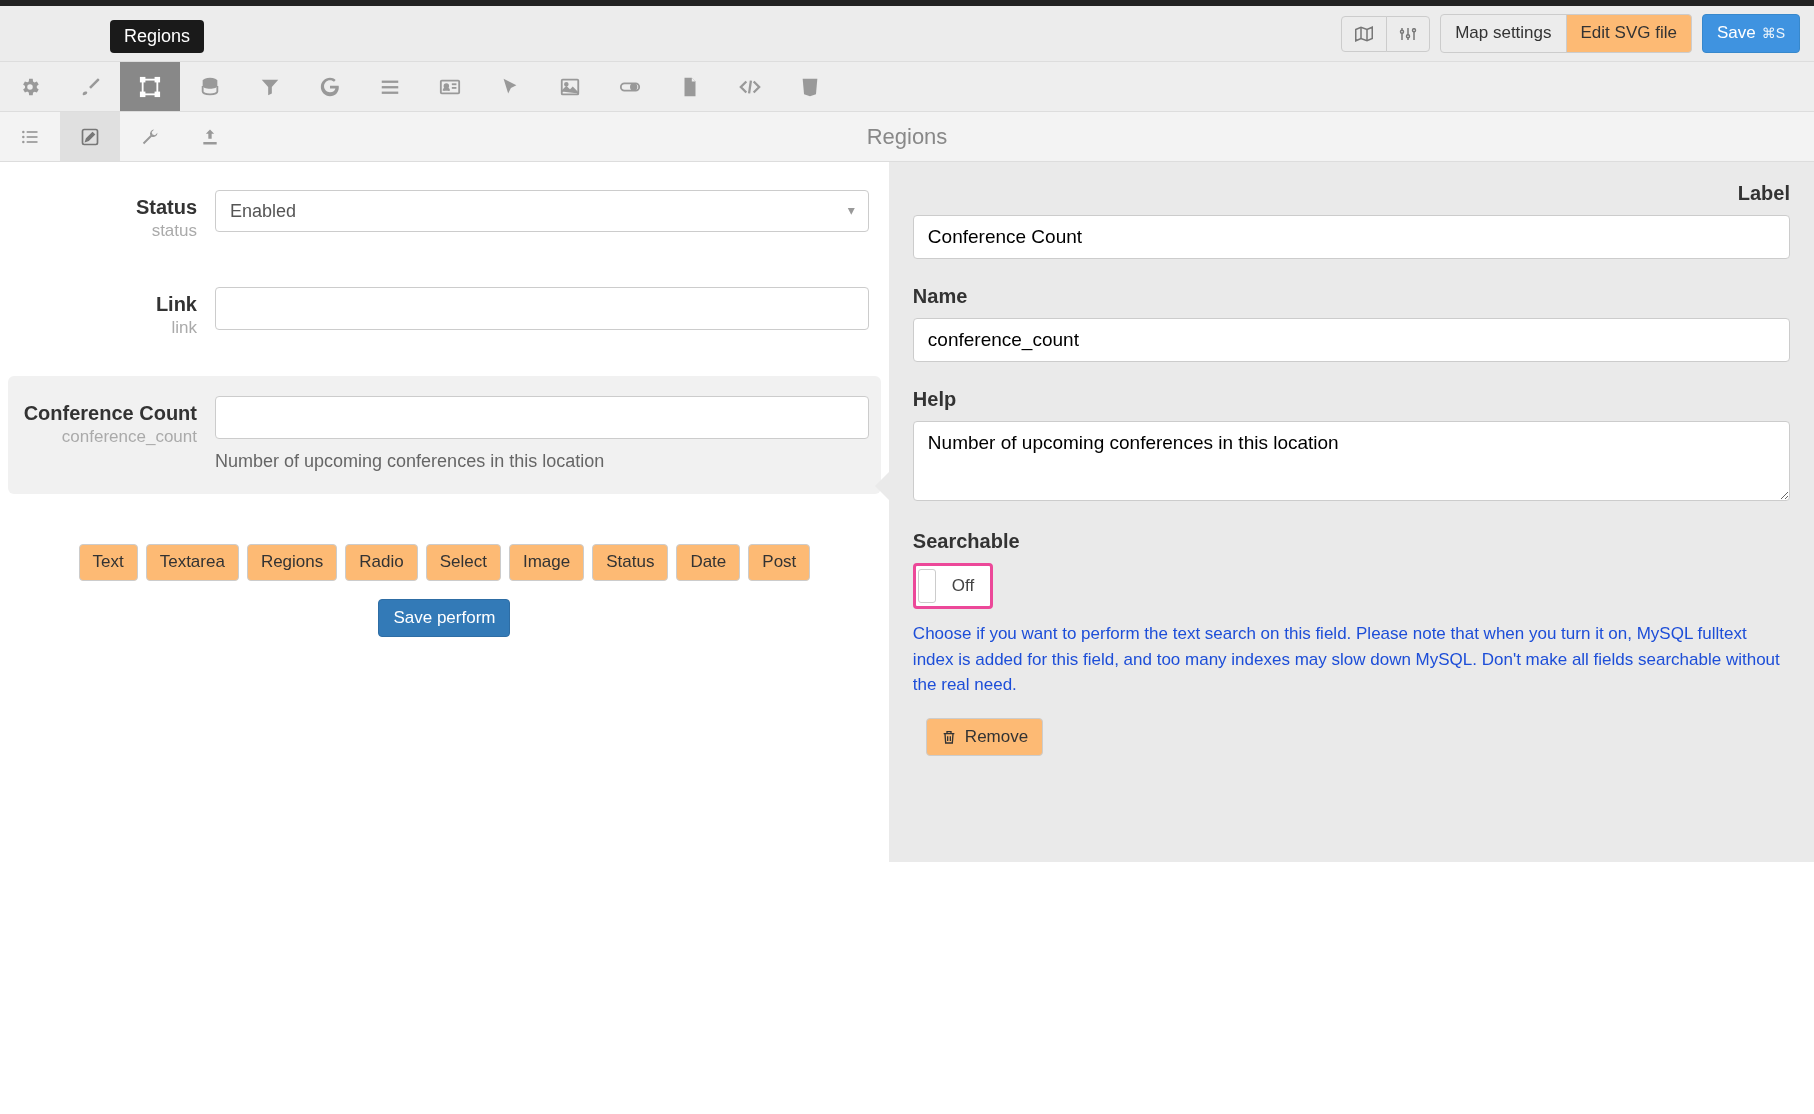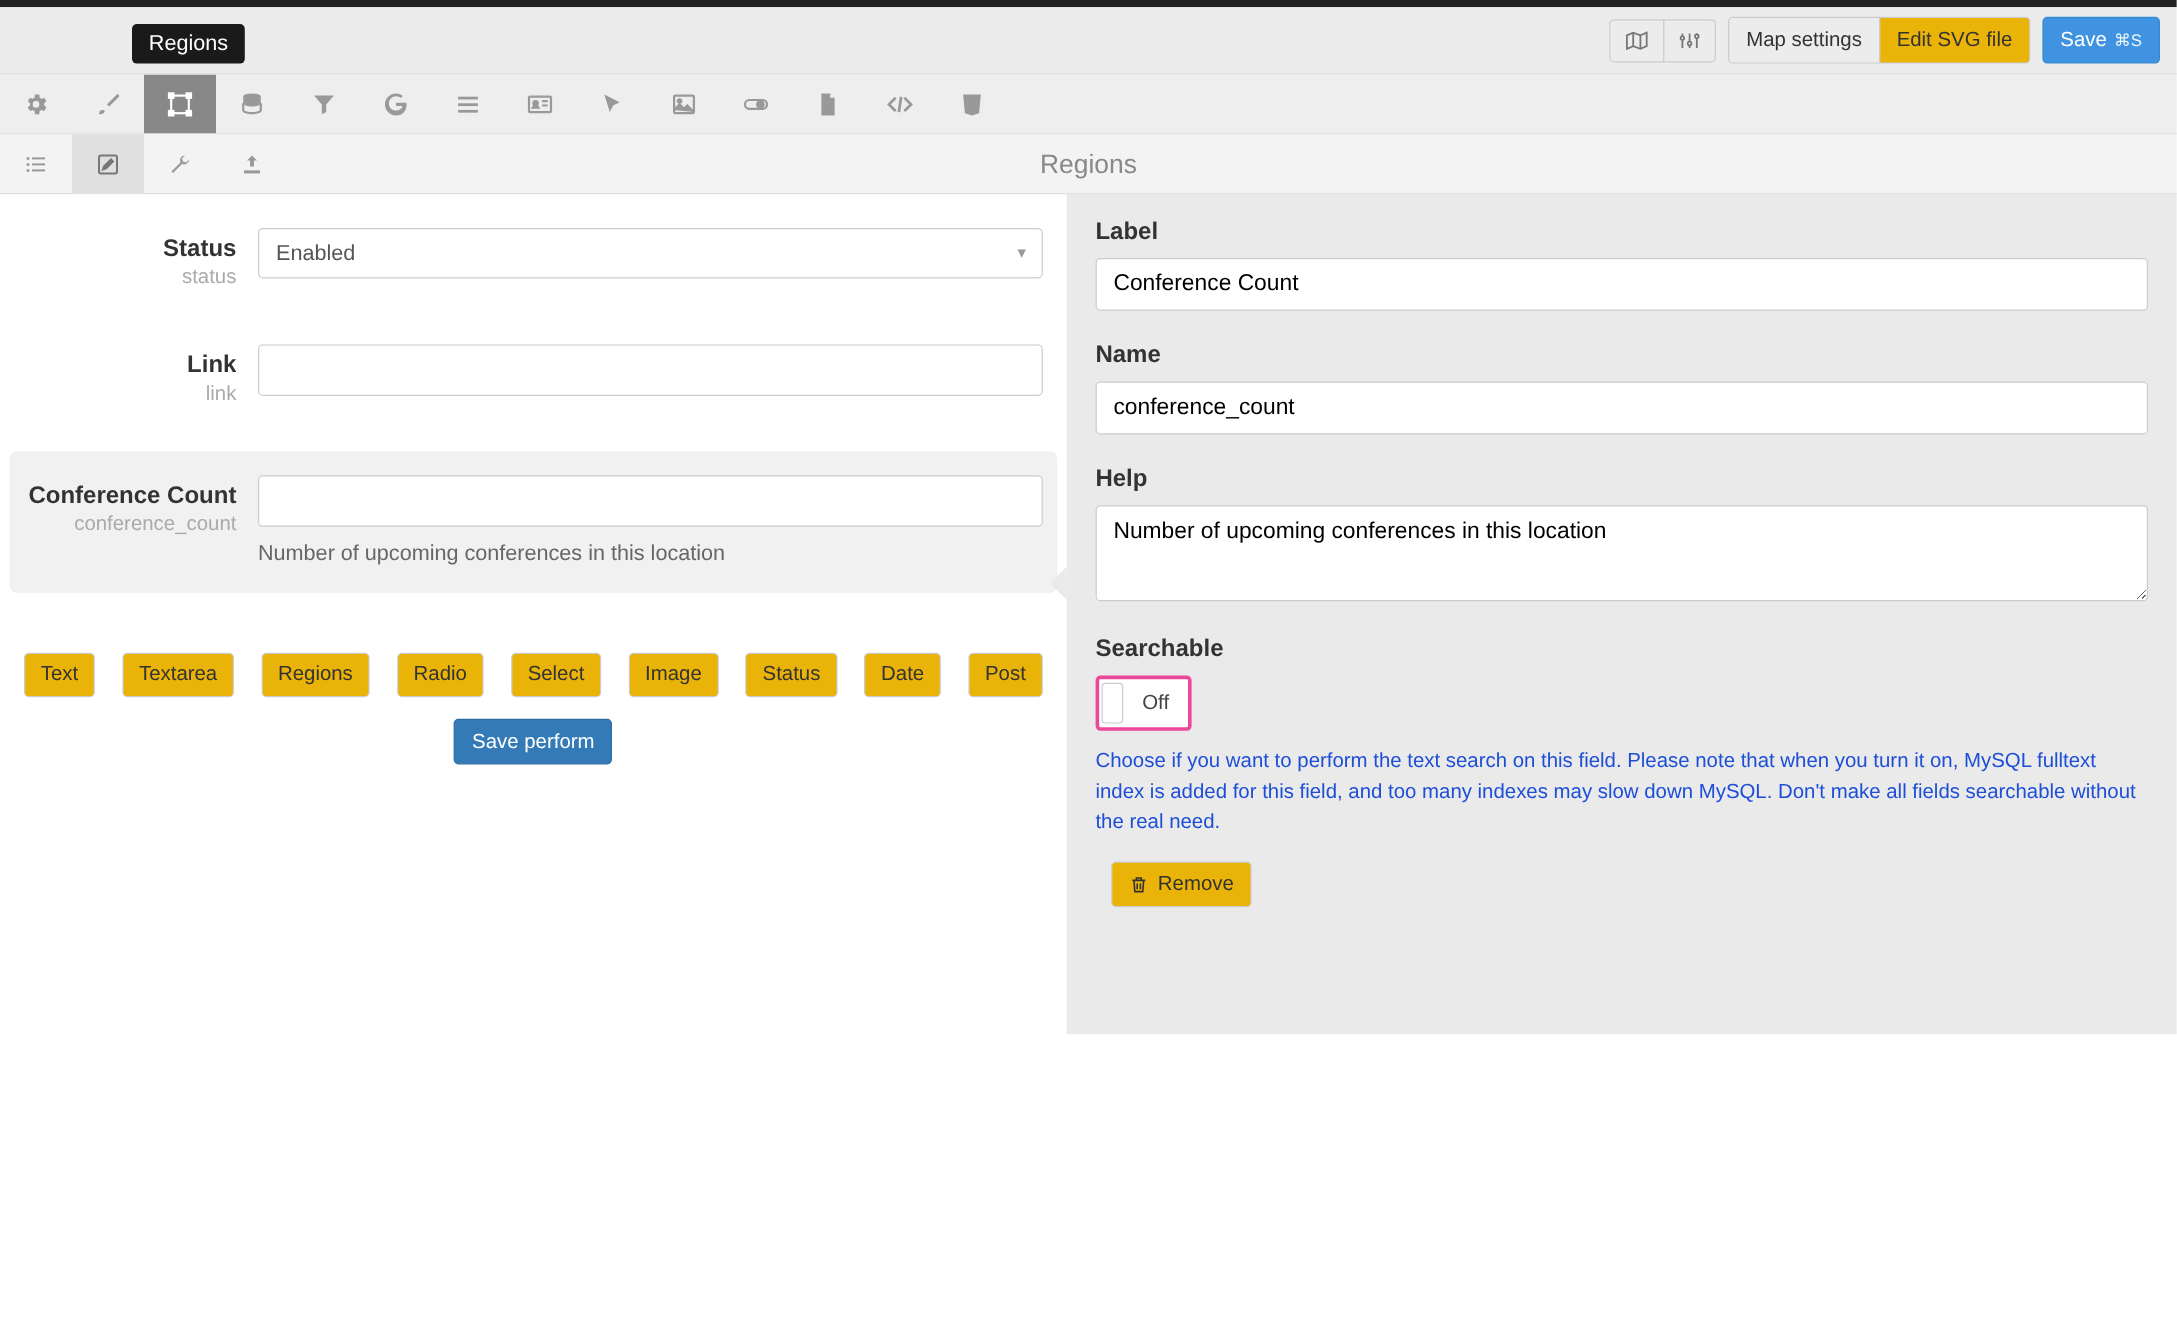--- a/index.html
+++ b/index.html
@@ -1,21 +1,21 @@
 <!DOCTYPE html>
 <html><head>
 <meta charset="utf-8">
 <style>
 * { box-sizing: border-box; margin: 0; padding: 0; }
 body { font-family: "Helvetica Neue", Helvetica, Arial, sans-serif; font-size: 14px; color: #333; background: #fff; }
 .topbar-black { height: 6px; background: #222; }
 .topbar { display: flex; align-items: center; justify-content: flex-end; padding: 8px 14px; background: #ececec; border-bottom: 1px solid #ddd; position: relative; height: 56px; }
 .tooltip-badge { position: absolute; left: 110px; top: 14px; background: #1a1a1a; color: #fff; padding: 6px 14px; border-radius: 4px; font-size: 18px; }
 .btn-group { display: flex; margin-left: 10px; }
-.btn { display: inline-flex; align-items: center; padding: 8px 14px; font-size: 17px; color: #333; background: #eab308; border: 1px solid #ccc; border-radius: 4px; cursor: pointer; line-height: 1.2; }
+.btn { display: inline-flex; align-items: center; padding: 8px 14px; font-size: 17px; color: #333; background: #fdba74; border: 1px solid #ccc; border-radius: 4px; cursor: pointer; line-height: 1.2; }
 .btn.icon-only { padding: 8px 12px; }
 .btn-group .btn { border-radius: 0; margin-left: -1px; }
 .btn-group .btn:first-child { border-top-left-radius: 4px; border-bottom-left-radius: 4px; margin-left: 0; }
 .btn-group .btn:last-child { border-top-right-radius: 4px; border-bottom-right-radius: 4px; }
 .btn-default-gray { background: #ececec; }
 .btn-primary { background: #337ab7; color: #fff; border-color: #2e6da4; }
 .btn-primary-light { background: #3f93e0; border-color: #3788cc; }
 .shortcut { font-size: 14px; opacity: 0.9; margin-left: 6px; font-family: -apple-system, sans-serif; }
 .nav-tabs { display: flex; background: #eee; border-bottom: 1px solid #ddd; height: 50px; }
 .nav-tab { width: 60px; display: flex; align-items: center; justify-content: center; color: #999; cursor: pointer; }
@@ -33,25 +33,25 @@
 .form-row.selected { background: #f1f1f1; border-radius: 6px; padding: 20px 12px; margin: 0 -12px 20px -12px; }
 .form-label-col { width: 195px; text-align: right; padding-right: 18px; padding-top: 6px; }
 .form-label { font-weight: bold; font-size: 20px; color: #333; display: block; }
 .form-sublabel { color: #aaa; font-size: 17px; display: block; margin-top: 2px; }
 .form-input-col { flex: 1; }
 .form-control { width: 100%; padding: 10px 14px; font-size: 18px; border: 1px solid #ccc; border-radius: 4px; color: #555; background: #fff; }
 select.form-control { appearance: none; -webkit-appearance: none; background: #fff; padding-right: 24px; }
 .select-wrap { position: relative; }
 .select-wrap::after { content: '▾'; position: absolute; right: 14px; top: 12px; color: #999; pointer-events: none; font-size: 14px; }
 .help-text { color: #666; font-size: 18px; margin-top: 10px; line-height: 1.4; }
-.field-types { display: flex; flex-wrap: wrap; justify-content: space-between; gap: 8px; margin-top: 50px; margin-bottom: 18px; }
+.field-types { display: flex; flex-wrap: wrap; justify-content: center; gap: 8px; margin-top: 50px; margin-bottom: 18px; }
 .field-types .btn { font-size: 17px; padding: 7px 13px; }
 .save-row { text-align: center; margin-top: 14px; }
 .right-label { font-weight: bold; font-size: 20px; color: #333; margin-bottom: 10px; margin-top: 8px; display: block; }
-.right-label:first-child { margin-top: 0; }
+.right-label:first-child { margin-top: 0; text-align: right; }
 .right-input { width: 100%; padding: 10px 14px; font-size: 19px; border: 1px solid #ccc; border-radius: 4px; background: #fff; margin-bottom: 18px; }
 textarea.right-input { min-height: 80px; resize: both; font-family: inherit; }
 .toggle-wrap { display: inline-flex; align-items: center; border: 3px solid #ec4899; border-radius: 4px; background: #fff; padding: 2px; margin-bottom: 12px; }
 .toggle-handle { width: 18px; height: 34px; background: #fff; border: 1px solid #ccc; border-radius: 3px; margin-right: 2px; }
 .toggle-label { padding: 8px 14px; font-size: 17px; color: #444; }
 .help-note { color: #1d4ed8; font-size: 17px; line-height: 1.5; margin-bottom: 20px; }
 .remove-btn { display: inline-flex; align-items: center; gap: 8px; margin-left: 13px; }
 .icon-sm { width: 16px; height: 16px; }
 </style>
 </head>

